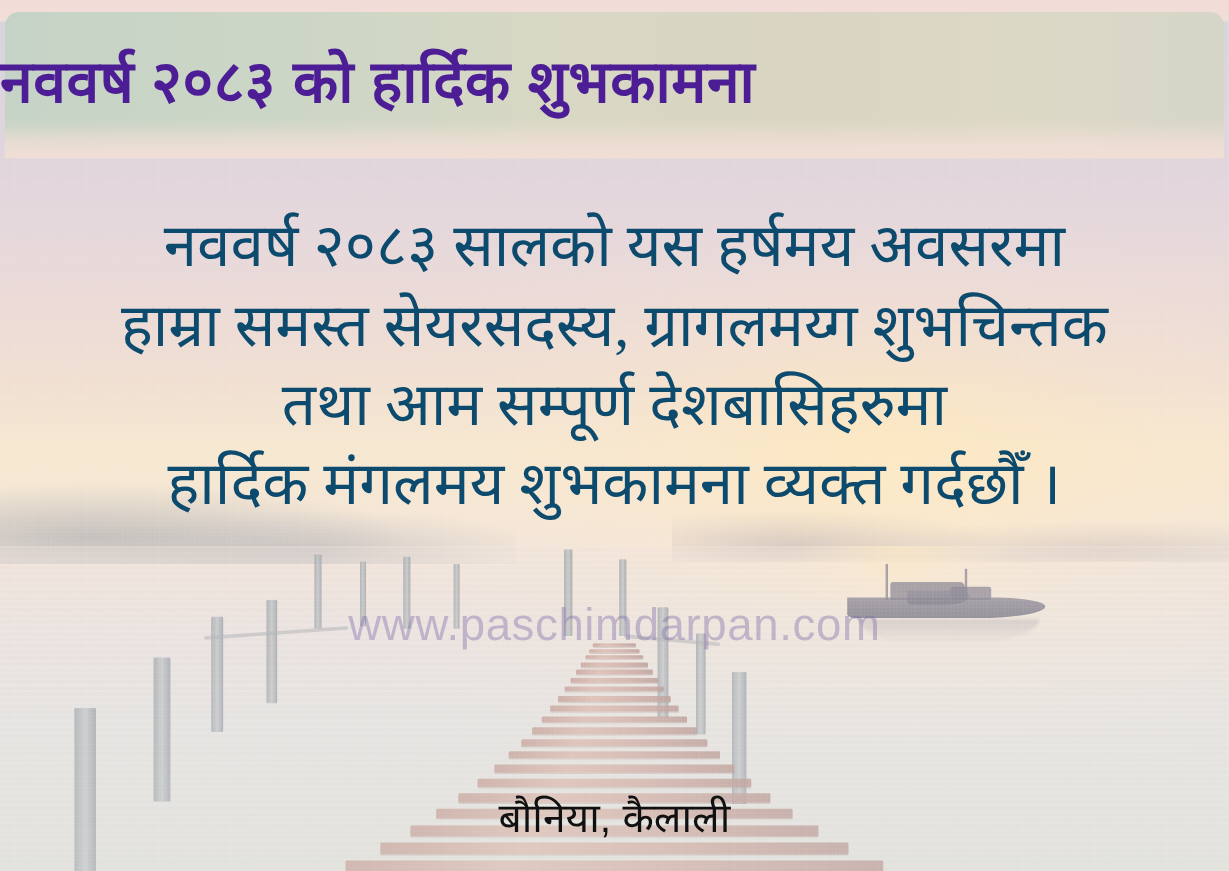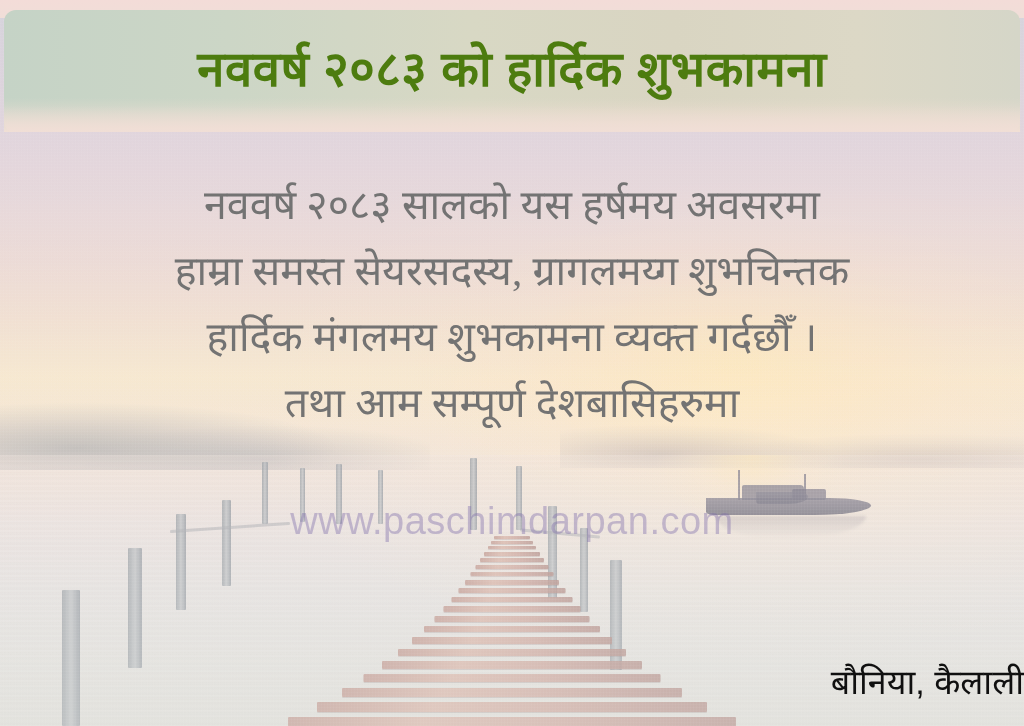--- a/index.html
+++ b/index.html
@@ -213,40 +213,40 @@
     content: "";
     position: absolute; left: 0; right: 0; bottom: 0; height: 26px;
     background: linear-gradient(to bottom, rgba(240,222,214,0) 0%, rgba(240,222,214,0.9) 100%);
     border-radius: 0 0 10px 10px;
   }
 
   
   .title {
     position: absolute;
     left: 0; top: 38px; width: 1024px;
-    text-align: center;
+    text-align: left;
     font-family: "Liberation Sans", "DejaVu Sans", sans-serif;
     font-weight: bold;
     font-size: 49px;
     line-height: 62px;
     letter-spacing: 0.5px;
-    color: #4d7c0f;
+    color: #4c1d95;
     white-space: nowrap;
   }
 
   .body-block {
     position: absolute;
     left: 0; top: 172px; width: 1024px;
     text-align: center;
   }
   .body-line {
     font-family: "Liberation Serif", "DejaVu Serif", serif;
-    font-size: 41px;
+    font-size: 50px;
     line-height: 66px;
-    color: #737373;
+    color: #0c4a6e;
     white-space: nowrap;
   }
 
   .watermark {
     position: absolute;
     left: 0; top: 500px; width: 1024px;
     text-align: center;
     font-family: "Liberation Sans", sans-serif;
     font-size: 38px;
     letter-spacing: 0.5px;
@@ -262,21 +262,21 @@
     font-weight: bold;
     font-size: 53px;
     line-height: 70px;
     color: #1b17a8;
     white-space: nowrap;
   }
 
   .org-address {
     position: absolute;
     left: 0; top: 658px; width: 1024px;
-    text-align: right;
+    text-align: center;
     font-family: "Liberation Sans", "DejaVu Sans", sans-serif;
     font-size: 34px;
     line-height: 48px;
     color: #101010;
     white-space: nowrap;
   }
 </style>
 </head>
 <body>
 
@@ -350,22 +350,22 @@
   <div class="bg-layer bg-noise"></div>
 
   <div class="header-strip"></div>
   <div class="header-band"></div>
 
   <div class="title">नववर्ष २०८३ को हार्दिक शुभकामना</div>
 
   <div class="body-block">
     <div class="body-line">नववर्ष २०८३ सालको यस हर्षमय अवसरमा</div>
     <div class="body-line">हाम्रा समस्त सेयरसदस्य, ग्रागलमय्ग शुभचिन्तक</div>
+    <div class="body-line">तथा आम सम्पूर्ण देशबासिहरुमा</div>
     <div class="body-line">हार्दिक मंगलमय शुभकामना व्यक्त गर्दछौँ ।</div>
-    <div class="body-line">तथा आम सम्पूर्ण देशबासिहरुमा</div>
   </div>
 
   <div class="watermark">www.paschimdarpan.com</div>
 
 
   <div class="org-address">बौनिया, कैलाली</div>
 
 </div>
 
 </body></html>

